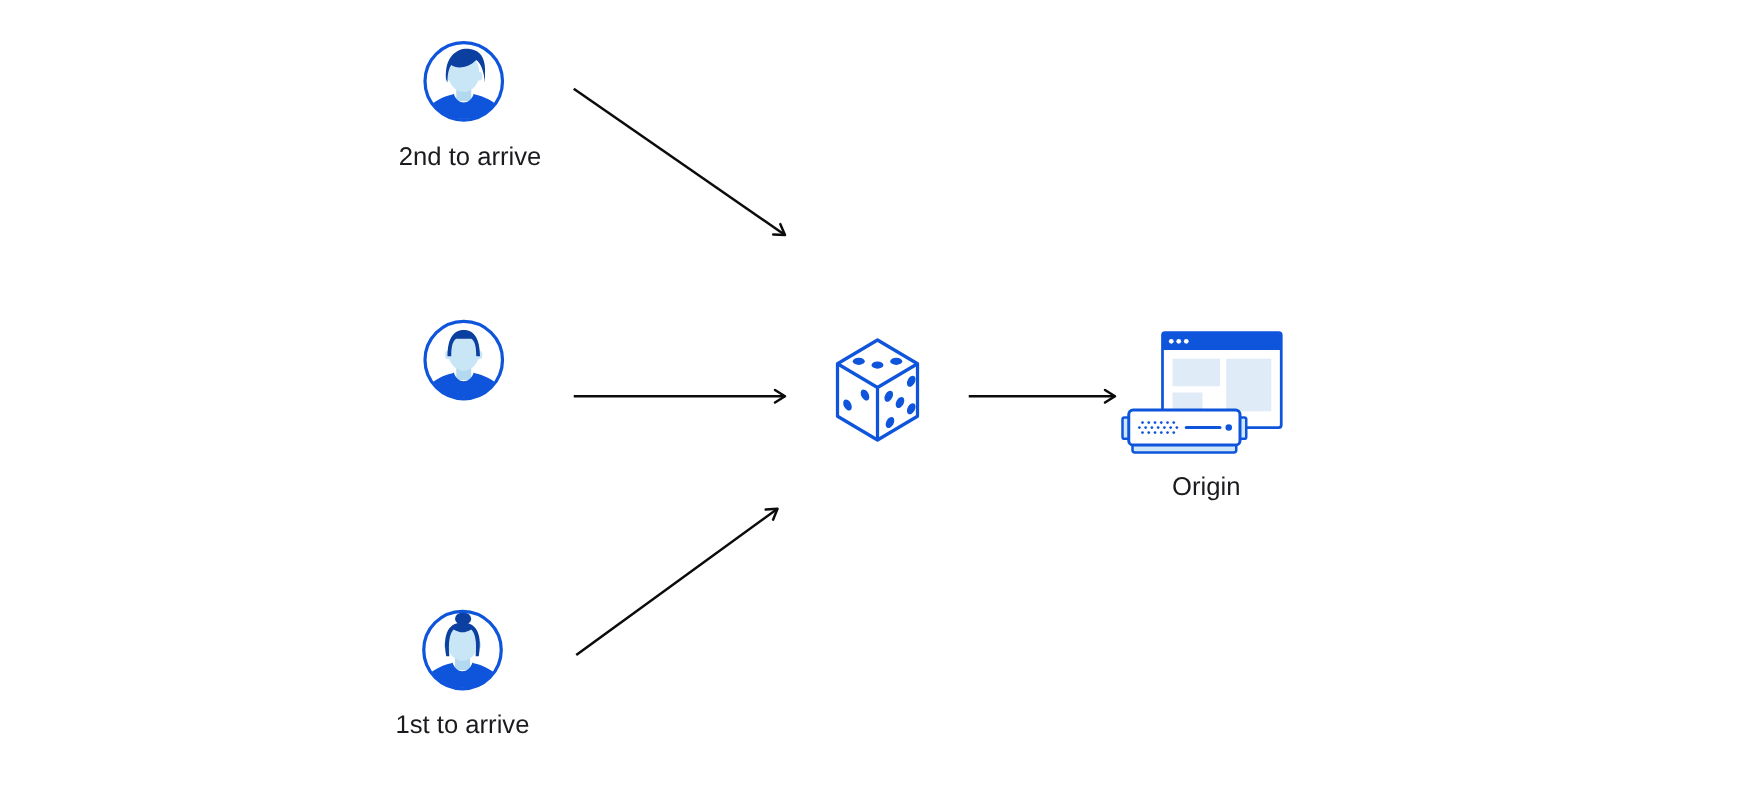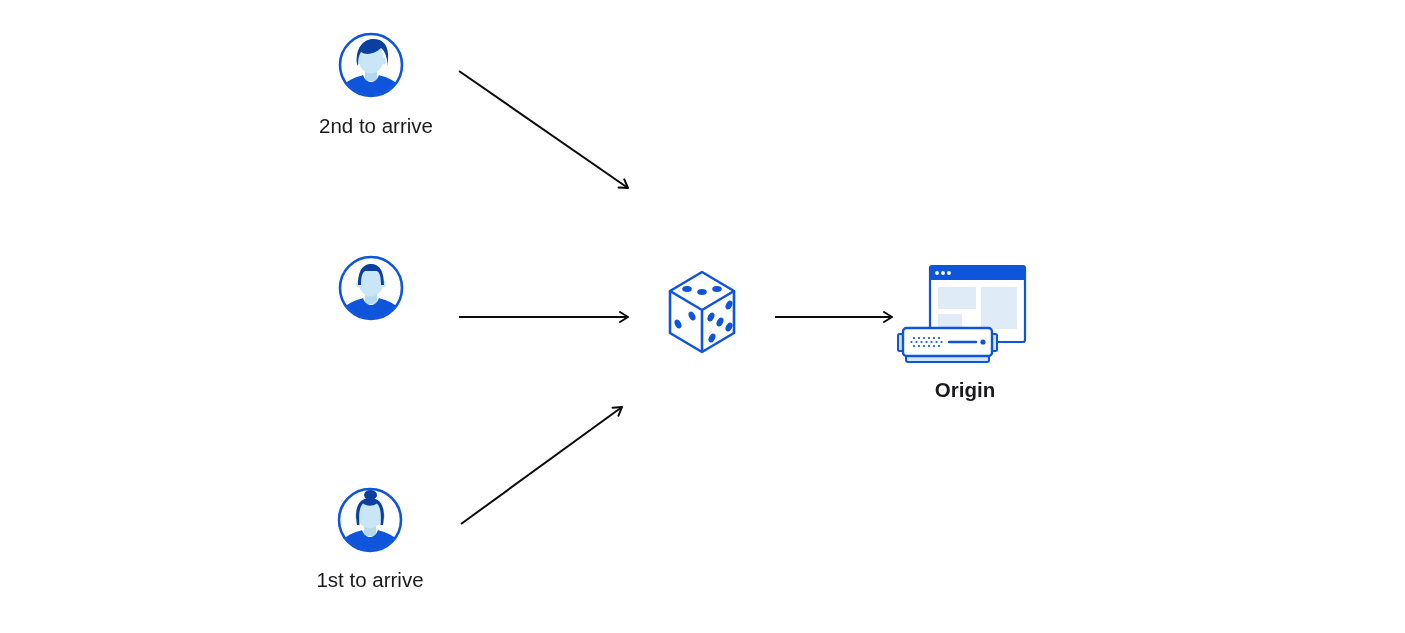--- a/index.html
+++ b/index.html
@@ -168,15 +168,15 @@
           <circle cx="23" cy="84" r="1.1"></circle>
           <circle cx="28" cy="84" r="1.1"></circle>
           <circle cx="33" cy="84" r="1.1"></circle>
           <circle cx="38" cy="84" r="1.1"></circle>
           <circle cx="43" cy="84" r="1.1"></circle>
       </g>
       <line class="st-blue" x1="53" y1="80" x2="80" y2="80" stroke-width="2.4" stroke-linecap="round"></line>
       <circle class="fl-blue" cx="87" cy="80" r="2.6"></circle>
     </g>
   </svg>
-  <div class="node-label" style="left:855px;top:378px;font-weight:bold;">Origin</div>
+  <div class="node-label" style="left:855px;top:378px;">Origin</div>
 
 </div>
 
 </body></html>

